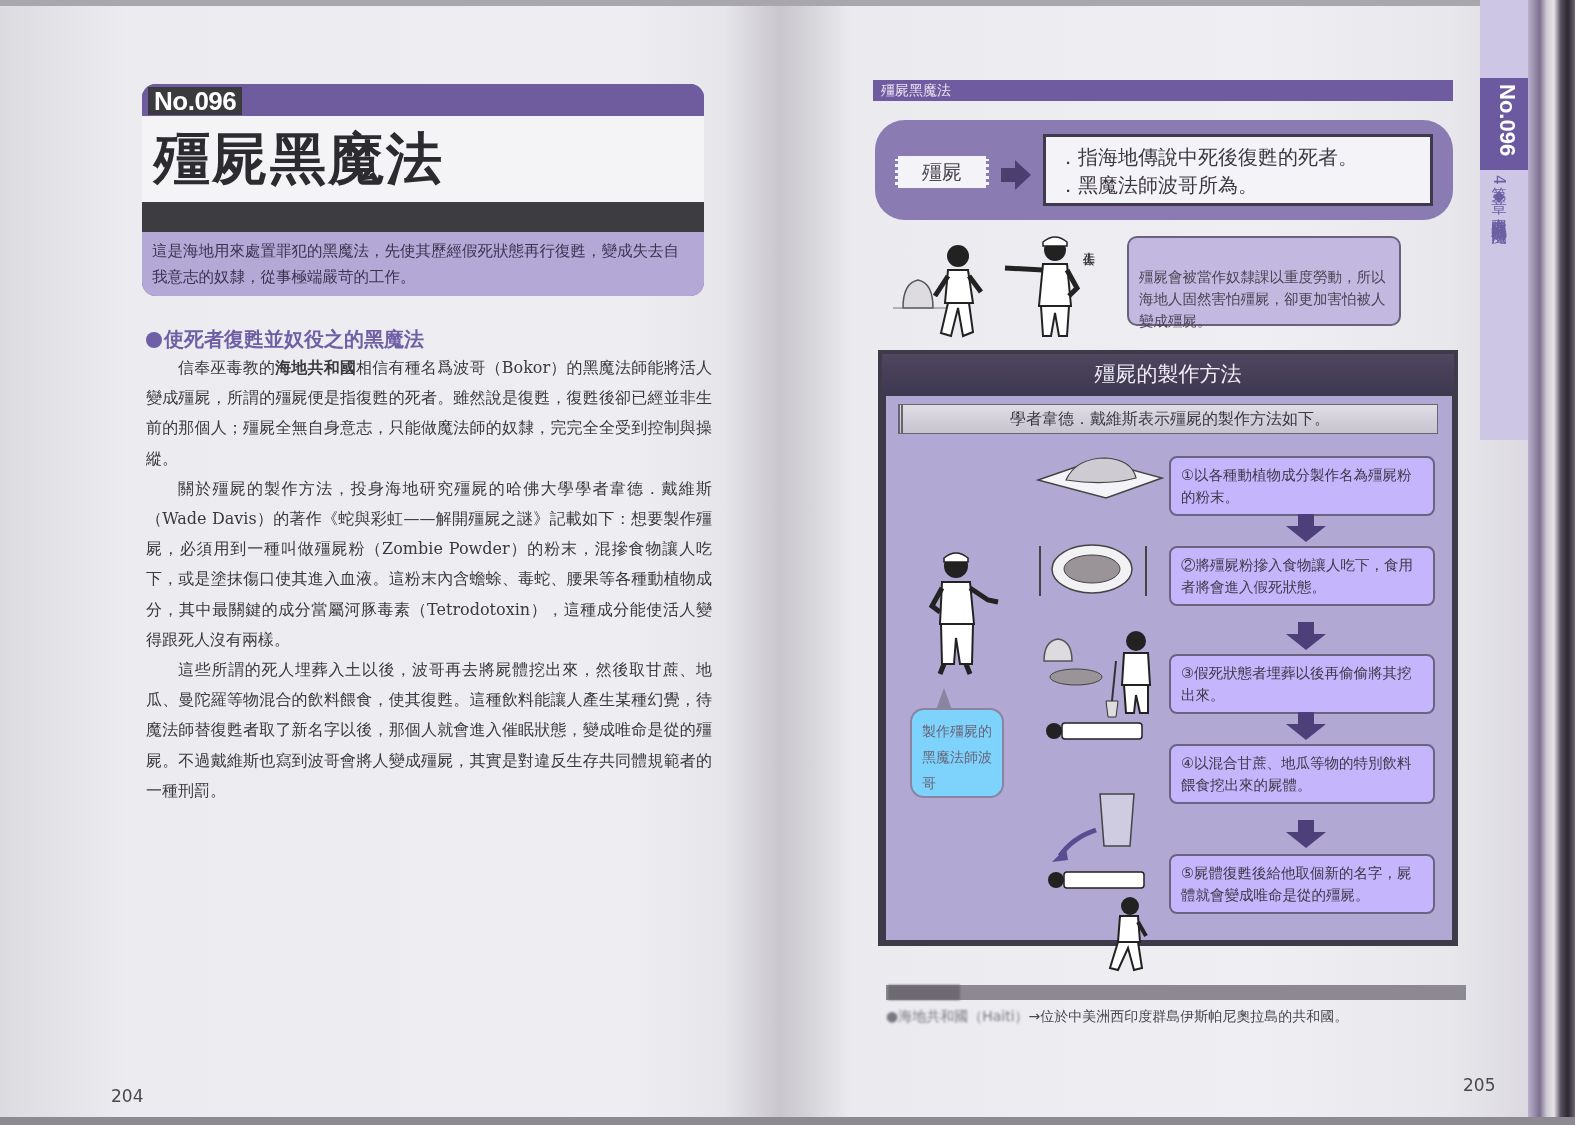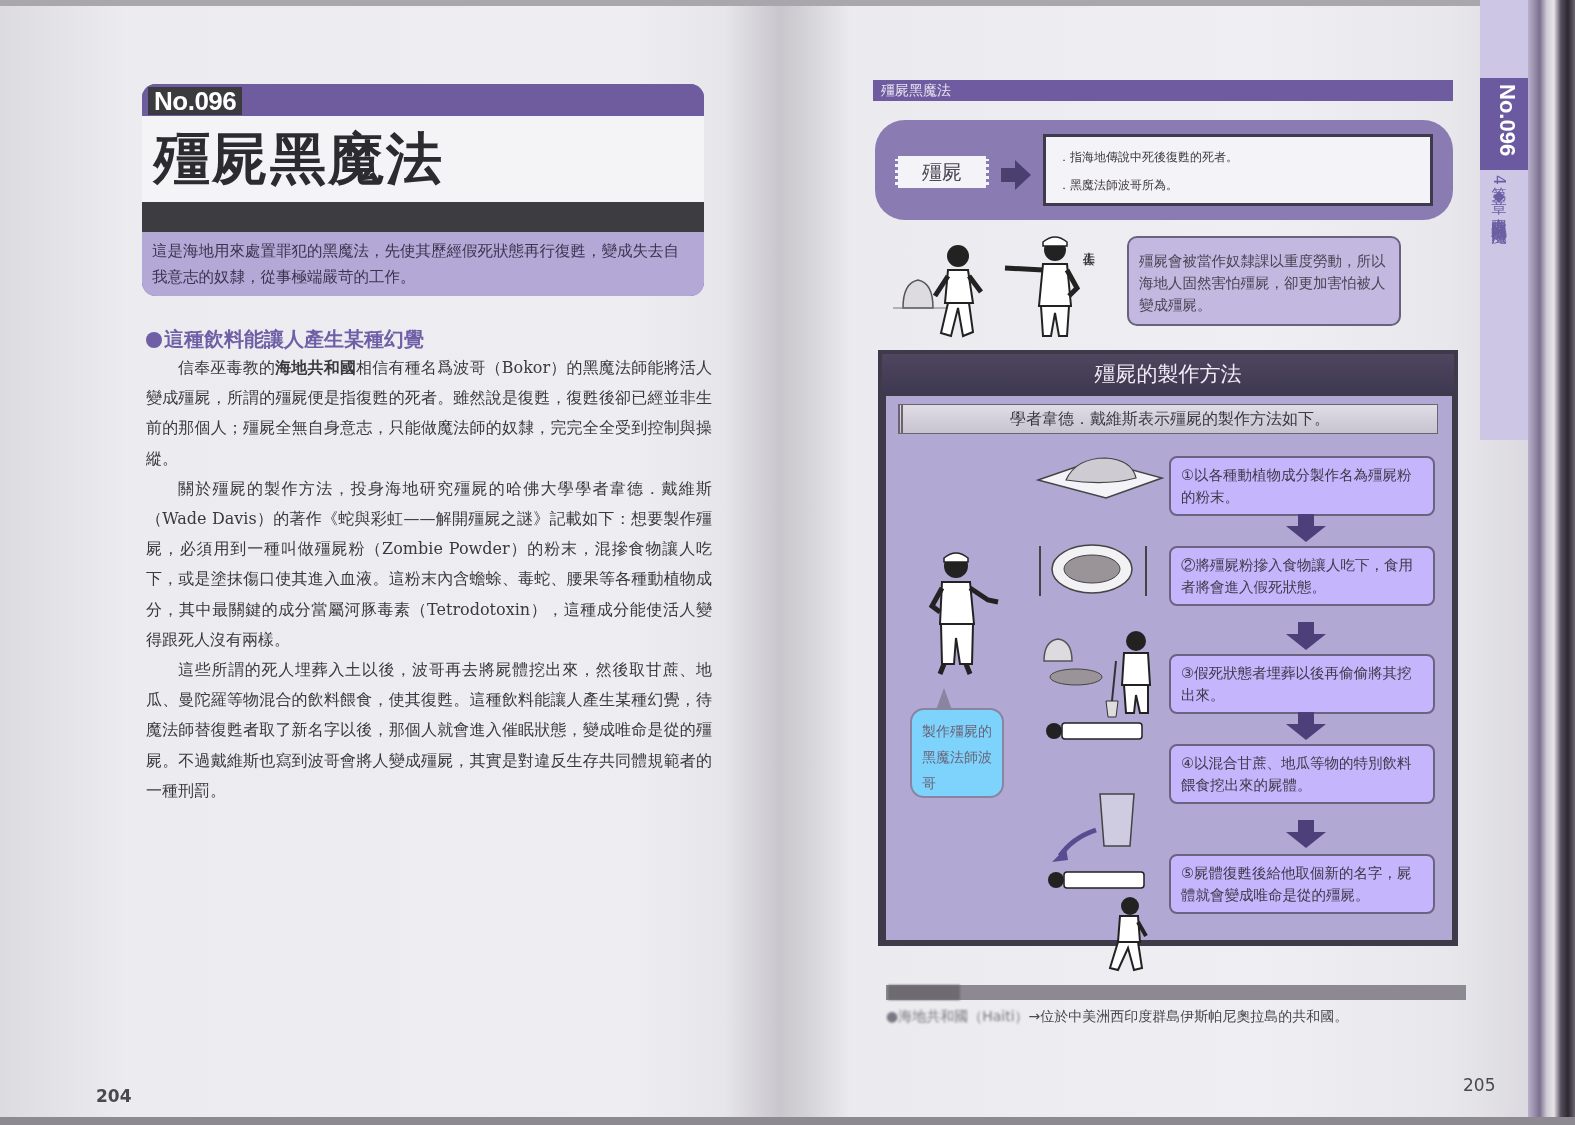--- a/index.html
+++ b/index.html
@@ -19,35 +19,35 @@
   .title-text { font-family:"DejaVu Sans", sans-serif; font-weight:bold; font-size:56px; line-height:86px; color:#2c2b30; letter-spacing:2px; }
   .title-dark { height:30px; background:#3d3c40; }
   .title-summary { height:64px; background:#b4a8d6; padding:6px 10px; color:#3a3450; font-size:15.5px; line-height:26px; }
 
   .section-head { position:absolute; left:146px; top:326px; font-size:20px; font-weight:bold; color:#6f5fa6; }
   .section-head .dot { display:inline-block; width:16px; height:16px; border-radius:50%; background:#6f5fa6; vertical-align:-2px; margin-right:2px; }
   .body-text { position:absolute; left:146px; top:353px; width:566px; font-family:"DejaVu Serif", serif; font-size:16px; line-height:30.2px; color:#3a393d; text-align:justify; }
   .body-text p { text-indent:2em; }
   .body-text b { font-family:"DejaVu Sans", sans-serif; font-weight:bold; }
 
-  .page-num-l { position:absolute; left:96px; top:1086px; font-size:17px; color:#4a4a4e;font-weight:bold; }
+  .page-num-l { position:absolute; left:111px; top:1086px; font-size:17px; color:#4a4a4e; }
   .page-num-r { position:absolute; left:1463px; top:1075px; font-size:17px; color:#4a4a4e; }
 
   
   .header-bar { position:absolute; left:873px; top:80px; width:580px; height:21px; background:#6f5ca0; color:#e8e4f2; font-size:14px; line-height:21px; padding-left:8px; }
 
   .def-card { position:absolute; left:875px; top:120px; width:578px; height:100px; border-radius:30px; background:#8a7bb2; }
   .def-term { position:absolute; left:20px; top:36px; width:94px; height:32px; background:#f4f3f7; color:#4a4453; font-size:20px; line-height:32px; text-align:center; border-left:3px dotted #8a7bb2; border-right:3px dotted #8a7bb2; }
   .def-arrow { position:absolute; left:126px; top:40px; width:0; height:0; }
   .def-arrow .shaft { position:absolute; left:0; top:8px; width:14px; height:14px; background:#4a3f6e; }
   .def-arrow .head { position:absolute; left:14px; top:0; width:0; height:0; border-top:15px solid transparent; border-bottom:15px solid transparent; border-left:16px solid #4a3f6e; }
-  .def-box { position:absolute; left:168px; top:14px; width:390px; height:72px; background:#f4f3f7; border:3px solid #3f3a4c; padding:6px 12px; color:#3c3842; font-size:12px; line-height:28px; }
+  .def-box { position:absolute; left:168px; top:14px; width:390px; height:72px; background:#f4f3f7; border:3px solid #3f3a4c; padding:6px 12px; color:#3c3842; font-size:20px; line-height:28px; }
 
   .scene1 { position:absolute; left:893px; top:228px; width:230px; height:118px; }
-  .callout1 { position:absolute; left:1127px; top:236px; width:274px; height:90px; border-radius:10px; background:#c3b9e0; border:2px solid #6b6080; padding:12px 10px; color:#4a4455; font-size:14.5px; line-height:22px; }
+  .callout1 { position:absolute; left:1127px; top:236px; width:274px; height:90px; border-radius:10px; background:#c3b9e0; border:2px solid #6b6080; padding:28px 10px; color:#4a4455; font-size:14.5px; line-height:22px; }
 
   .method-panel { position:absolute; left:878px; top:350px; width:580px; height:596px; background:#3f3a4a; padding:4px; }
   .method-title { height:40px; background:linear-gradient(#4f4660, #3e3850); color:#f0ecf6; font-size:21px; line-height:40px; text-align:center; }
   .method-body { position:absolute; left:8px; top:46px; right:6px; bottom:6px; background:#b2a8d4; }
   .scroll-banner { position:absolute; left:12px; top:8px; width:540px; height:30px; background:linear-gradient(#e0dde6, #c7c3cf); border:1px solid #6a6470; border-left:5px double #6a6470; color:#3d3845; font-size:16px; line-height:28px; text-align:center; }
 
   .step { position:absolute; left:283px; width:266px; background:#c4b5fd; border:2px solid #6b6480; border-radius:8px; padding:6px 10px; color:#3e3a48; font-size:14.5px; line-height:22px; }
   .down-arrow { position:absolute; left:400px; width:40px; height:30px; }
   .down-arrow .s { position:absolute; left:12px; top:0; width:16px; height:12px; background:#4d3f7a; }
   .down-arrow .h { position:absolute; left:0; top:12px; width:0; height:0; border-left:20px solid transparent; border-right:20px solid transparent; border-top:16px solid #4d3f7a; }
@@ -79,21 +79,21 @@
       <span class="no-label">No.096</span>
     </div>
     <div class="title-white">
       <span class="title-text">殭屍黑魔法</span>
     </div>
     <div class="title-dark"></div>
     <div class="title-summary">這是海地用來處置罪犯的黑魔法，先使其歷經假死狀態再行復甦，變成失去自我意志的奴隸，從事極端嚴苛的工作。</div>
   </div>
 
   <div class="section-head">
-    <span class="dot"></span><span>這種飲料能讓人產生某種幻覺</span>
+    <span class="dot"></span><span>使死者復甦並奴役之的黑魔法</span>
   </div>
 
   <div class="body-text">
     <p><span>信奉巫毒教的</span><b>海地共和國</b><span>相信有種名爲波哥（Bokor）的黑魔法師能將活人變成殭屍，所謂的殭屍便是指復甦的死者。雖然說是復甦，復甦後卻已經並非生前的那個人；殭屍全無自身意志，只能做魔法師的奴隸，完完全全受到控制與操縱。</span></p>
     <p><span>關於殭屍的製作方法，投身海地研究殭屍的哈佛大學學者韋德．戴維斯（Wade Davis）的著作《蛇與彩虹——解開殭屍之謎》記載如下：想要製作殭屍，必須用到一種叫做殭屍粉（Zombie Powder）的粉末，混摻食物讓人吃下，或是塗抹傷口使其進入血液。這粉末內含蟾蜍、毒蛇、腰果等各種動植物成分，其中最關鍵的成分當屬河豚毒素（Tetrodotoxin），這種成分能使活人變得跟死人沒有兩樣。</span></p>
     <p><span>這些所謂的死人埋葬入土以後，波哥再去將屍體挖出來，然後取甘蔗、地瓜、曼陀羅等物混合的飲料餵食，使其復甦。這種飲料能讓人產生某種幻覺，待魔法師替復甦者取了新名字以後，那個人就會進入催眠狀態，變成唯命是從的殭屍。不過戴維斯也寫到波哥會將人變成殭屍，其實是對違反生存共同體規範者的一種刑罰。</span></p>
   </div>
 
   <div class="page-num-l">204</div>
 

